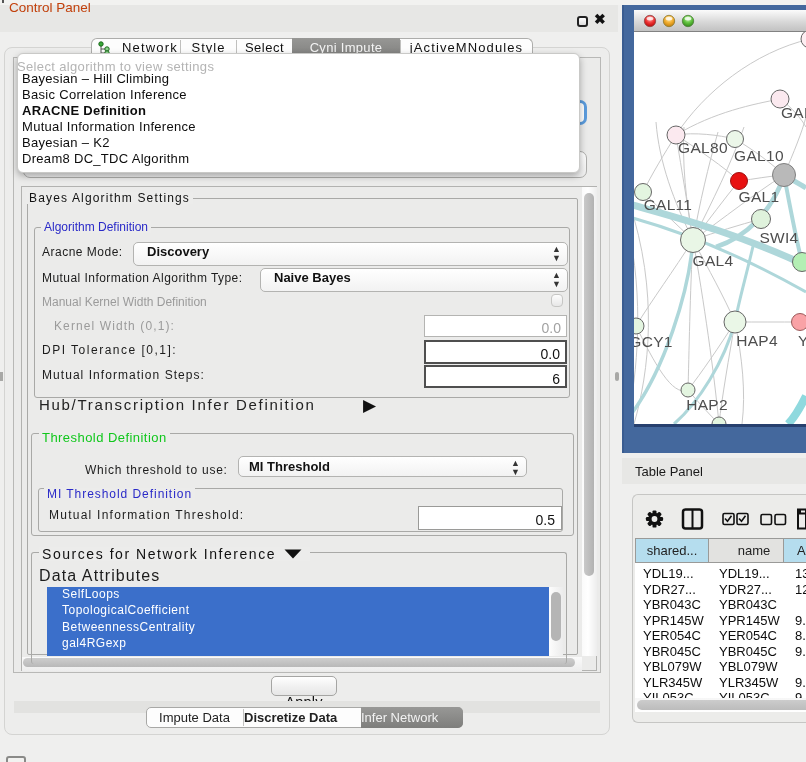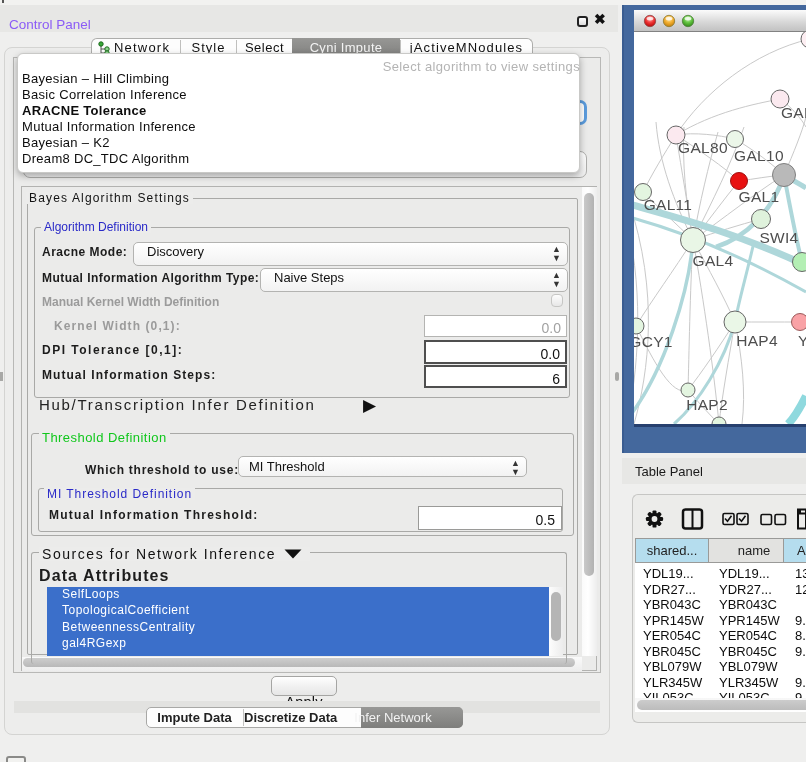--- a/index.html
+++ b/index.html
@@ -1,51 +1,51 @@
 <!DOCTYPE html>
 <html><head><meta charset="utf-8">
 <style>
 *{margin:0;padding:0;box-sizing:border-box}
 html,body{width:806px;height:762px;overflow:hidden;background:#efefee;
 font-family:"Liberation Sans", sans-serif;}
 .abs{position:absolute}
 #stage{position:relative;width:806px;height:762px}
 .grouplab{position:absolute;background:#ececeb;padding:0 3px;font-size:12px;color:#111;line-height:12px}
 .gbox{position:absolute;border:1px solid #a9a9a7;border-radius:3px}
-.combo{position:absolute;background:linear-gradient(#ffffff,#f2f2f2);border:1px solid #b3b3b1;border-radius:5px;font-size:13px;color:#111;}
+.combo{position:absolute;background:linear-gradient(#ffffff,#f2f2f2);border:1px solid #b3b3b1;border-radius:5px;font-size:13px;color:#111;font-weight:bold;}
 .combo .ud{position:absolute;right:6px;top:2px;font-size:9px;color:#333;line-height:9px}
 .fld{position:absolute;background:#fff;text-align:right;font-size:13px;}
-.blab{position:absolute;font-size:12px;font-weight:bold;color:#1c1c1c;white-space:nowrap}
+.blab{position:absolute;font-size:12px;font-weight:normal;color:#1c1c1c;white-space:nowrap}
 </style></head>
 <body>
 <div id="stage">
 
 <div class="abs" style="left:0;top:0;width:806px;height:5px;background:#f2f2f0"></div>
 <div class="abs" style="left:2px;top:0;width:2px;height:3px;background:#555"></div>
 <div class="abs" style="left:0;top:5px;width:618px;height:27px;background:#e7e7e5"></div>
-<div class="abs" style="left:9px;top:17px;font-size:13.5px;color:#8b5cf6">Control Panel</div>
+<div class="abs" style="left:9px;top:0;font-size:13.5px;color:#c2410c">Control Panel</div>
 <div class="abs" style="left:577px;top:16px;width:11px;height:11px;border:2px solid #222;border-radius:3px;background:linear-gradient(#fff,#ddd)"></div>
 <div class="abs" style="left:594px;top:11px;font-size:14px;font-weight:bold;color:#111">✖</div>
 
 <div class="abs" style="left:4px;top:47px;width:606px;height:688px;background:#ededec;border:1px solid #d4d4d2;border-radius:8px"></div>
 
 <div id="tabs">
 <div class="abs" style="left:91px;top:38px;width:442px;height:21px;background:#fdfdfd;border:1px solid #adadab;border-bottom:1px solid #9a9a98;border-radius:6px 6px 0 0"></div>
 <div class="abs" style="left:180px;top:40px;width:1px;height:17px;background:#c0c0be"></div>
 <div class="abs" style="left:236px;top:40px;width:1px;height:17px;background:#c0c0be"></div>
 <div class="abs" style="left:292px;top:38px;width:108px;height:21px;background:linear-gradient(#979795,#7e7e7c)"></div>
 <div class="abs" style="left:400px;top:40px;width:1px;height:17px;background:#c0c0be"></div>
 
 <svg class="abs" style="left:97px;top:41px" width="14" height="15" viewBox="0 0 14 15">
  <path d="M4 4 L4 12 M4 8 L10 8 M4 12 L10 12" stroke="#555" stroke-width="1" fill="none"></path>
  <circle cx="4" cy="3" r="2.2" fill="#39a839" stroke="#1c6b1c"></circle>
  <circle cx="10" cy="8" r="2.2" fill="#8fd48f" stroke="#1c6b1c"></circle>
  <circle cx="10" cy="12" r="2.2" fill="#8fd48f" stroke="#1c6b1c"></circle>
 </svg>
-<div class="abs" style="left:114px;top:40px;width:64px;text-align:left;font-size:13px;letter-spacing:1.2px;color:#111">Network</div>
+<div class="abs" style="left:114px;top:40px;width:64px;text-align:right;font-size:13px;letter-spacing:1.2px;color:#111">Network</div>
 <div class="abs" style="left:181px;top:40px;width:55px;text-align:center;font-size:13px;letter-spacing:1px;color:#111">Style</div>
 <div class="abs" style="left:237px;top:40px;width:55px;text-align:center;font-size:13px;letter-spacing:0.5px;color:#111">Select</div>
 <div class="abs" style="left:292px;top:40px;width:108px;text-align:center;font-size:13px;letter-spacing:0.3px;color:#f4f4f4">Cyni Impute</div>
 <div class="abs" style="left:400px;top:40px;width:133px;text-align:center;font-size:13px;letter-spacing:1.1px;color:#111">jActiveMNodules</div>
 </div>
 
 <div class="abs" style="left:13px;top:57px;width:588px;height:616px;background:#ebebea;border:1px solid #b8b8b6"></div>
 <div id="form">
 
 <div class="abs" style="left:21px;top:186px;width:576px;height:485px;border:1px solid #b2b2b0;background:#ebebea"></div>
@@ -63,21 +63,21 @@
 <div class="grouplab" style="left:41px;top:221px;color:#2a2ac8">Algorithm Definition</div>
 
 <div class="blab" style="left:42px;top:245px;letter-spacing:0.5px">Aracne Mode:</div>
 <div class="combo" style="left:133px;top:242px;width:435px;height:24px">
         <span style="position:absolute;left:13px;top:1px">Discovery</span>
         <span class="ud">▲<br>▼</span>
       </div>
 
 <div class="blab" style="left:42px;top:271px;letter-spacing:0.45px">Mutual Information Algorithm Type:</div>
 <div class="combo" style="left:260px;top:268px;width:308px;height:24px">
-        <span style="position:absolute;left:13px;top:1px">Naive Steps</span>
+        <span style="position:absolute;left:13px;top:1px">Naive Bayes</span>
         <span class="ud">▲<br>▼</span>
       </div>
 
 <div class="blab" style="left:42px;top:295px;color:#9b9b9b">Manual Kernel Width Definition</div>
 <div class="abs" style="left:551px;top:294px;width:12px;height:13px;background:linear-gradient(#fdfdfd,#e7e7e7);border:1px solid #c6c6c4;border-radius:4px"></div>
 
 <div class="blab" style="left:54px;top:319px;color:#9b9b9b;letter-spacing:1.1px">Kernel Width (0,1):</div>
 <div class="fld" style="left:424px;top:315px;width:143px;height:22px;border:1px solid #b4b4b2;color:#a2a2a2;padding:4px 5px 0 0;font-size:14px">0.0</div>
 
 <div class="blab" style="left:42px;top:343px;letter-spacing:1.5px">DPI Tolerance [0,1]:</div>
@@ -119,35 +119,35 @@
 
 <div id="bottombar">
 
 <div class="abs" style="left:271px;top:676px;width:66px;height:20px;background:linear-gradient(#ffffff,#f0f0f0 55%,#e6e6e6);border:1px solid #a5a5a3;border-radius:5px;text-align:center;font-size:14.5px;letter-spacing:0.2px;color:#111;padding-top:17px">Apply</div>
 
 <div class="abs" style="left:14px;top:701px;width:586px;height:12px;background:#e2e2e0"></div>
 
 <div class="abs" style="left:146px;top:707px;width:317px;height:21px;background:#fdfdfd;border:1px solid #a8a8a6;border-radius:5px"></div>
 <div class="abs" style="left:243px;top:709px;width:1px;height:17px;background:#c2c2c0"></div>
 <div class="abs" style="left:361px;top:707px;width:102px;height:21px;background:linear-gradient(#989896,#7e7e7c);border-radius:0 5px 5px 0"></div>
-<div class="abs" style="left:146px;top:710px;width:97px;text-align:center;font-size:13px;font-weight:bold;color:#222">Impute Data</div>
+<div class="abs" style="left:146px;top:710px;width:97px;text-align:center;font-size:13px;font-weight:normal;color:#222">Impute Data</div>
 <div class="abs" style="left:244px;top:710px;width:117px;text-align:left;font-size:13px;font-weight:bold;color:#222">Discretize Data</div>
-<div class="abs" style="left:342px;top:710px;width:102px;text-align:center;font-size:13px;color:#f2f2f2">Infer Network</div>
+<div class="abs" style="left:361px;top:710px;width:102px;text-align:left;font-size:13px;color:#f2f2f2">Infer Network</div>
 
 <div class="abs" style="left:6px;top:756px;width:20px;height:10px;border:2px solid #8a8a88;border-radius:3px;background:#f2f2f0"></div>
 </div>
 
 <div id="popup">
 
 <div class="abs" style="left:566px;top:100px;width:21px;height:25px;border:3px solid #5b9bdc;border-radius:7px;background:#fff"></div>
 <div class="abs" style="left:23px;top:151px;width:564px;height:27px;border:1px solid #adadab;border-radius:7px;background:linear-gradient(#ffffff,#ededed)"></div>
 
 <div class="abs" style="left:17px;top:53px;width:563px;height:120px;background:#ffffff;border:1px solid #c9c9c7;border-radius:6px;box-shadow:0 3px 7px rgba(0,0,0,0.3)"></div>
-<div class="abs" style="left:17px;top:59px;width:563px;text-align:right;font-size:13px;letter-spacing:0.35px;color:#b4b4b4">Select algorithm to view settings</div>
-<div class="abs" style="left:22px;top:71px;font-size:13px;letter-spacing:0.3px;color:#0d0d0d;line-height:16px">Bayesian – Hill Climbing<br>Basic Correlation Inference<br><b>ARACNE Tolerance</b><br>Mutual Information Inference<br>Bayesian – K2<br>Dream8 DC_TDC Algorithm</div>
+<div class="abs" style="left:17px;top:59px;width:563px;text-align:left;font-size:13px;letter-spacing:0.35px;color:#b4b4b4">Select algorithm to view settings</div>
+<div class="abs" style="left:22px;top:71px;font-size:13px;letter-spacing:0.3px;color:#0d0d0d;line-height:16px">Bayesian – Hill Climbing<br>Basic Correlation Inference<br><b>ARACNE Definition</b><br>Mutual Information Inference<br>Bayesian – K2<br>Dream8 DC_TDC Algorithm</div>
 </div>
 
 <div id="netwin">
 
 <div class="abs" style="left:622px;top:5px;width:184px;height:448px;background:#44689d;border-left:2px solid #3a5c90"></div>
 <div class="abs" style="left:634px;top:424px;width:172px;height:3px;background:#27406e"></div>
 
 <div class="abs" style="left:634px;top:10px;width:172px;height:22px;background:linear-gradient(#fbfbfb,#d6d6d6 60%,#c2c2c2);border-bottom:1px solid #828282"></div>
 <svg class="abs" style="left:634px;top:10px" width="172" height="22" viewBox="0 0 172 22">
  <defs>

